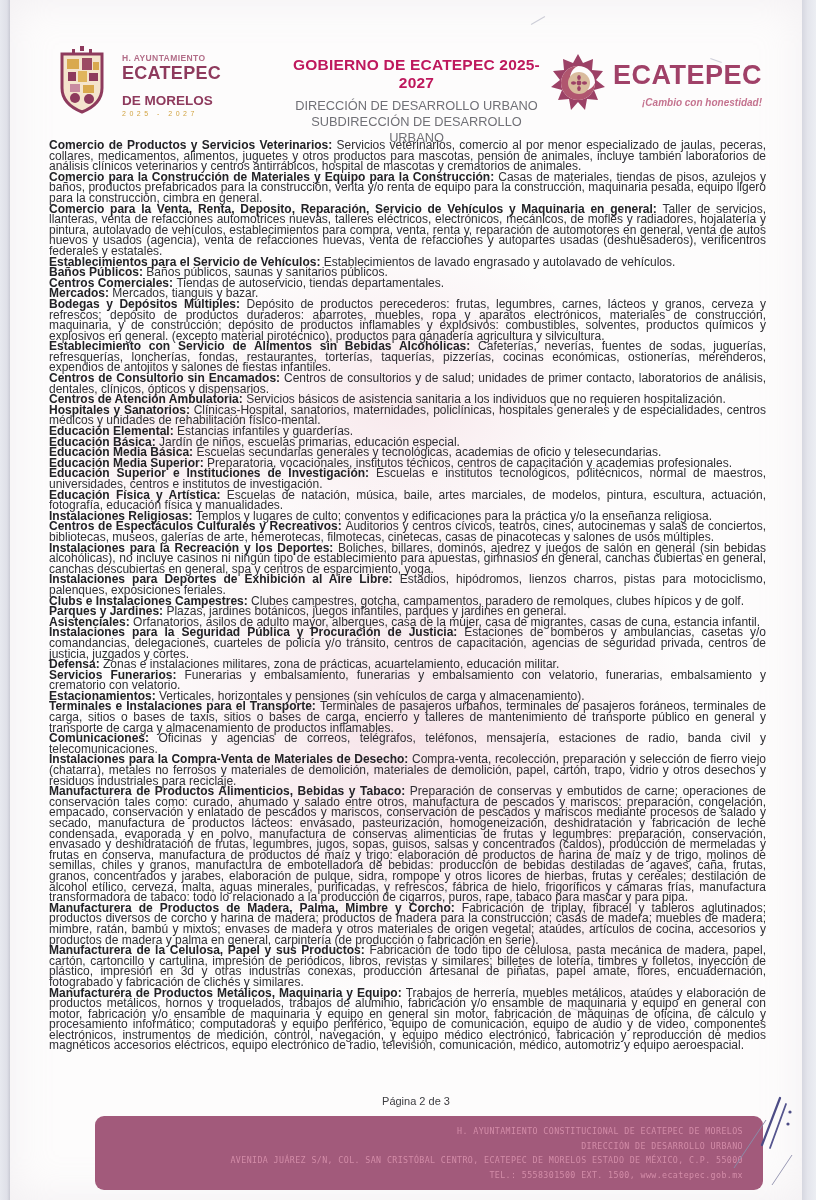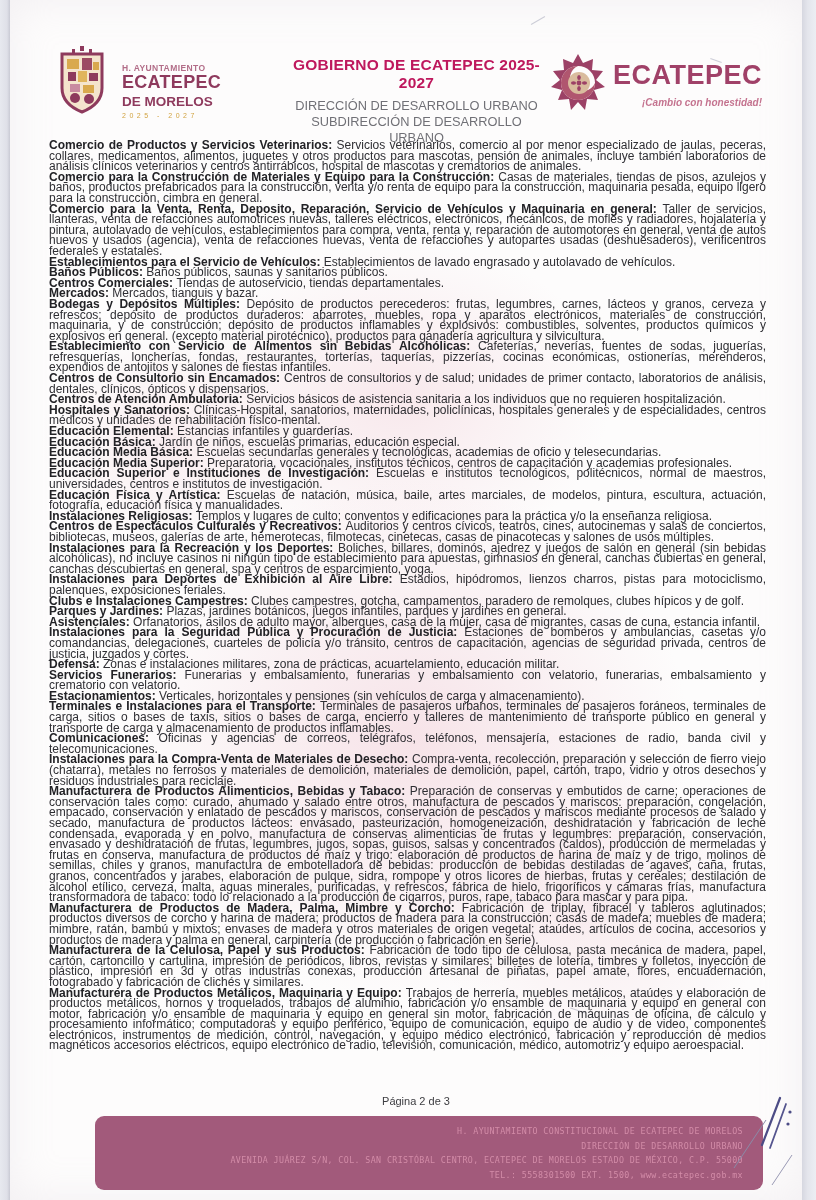--- a/index.html
+++ b/index.html
@@ -24,25 +24,25 @@
   .wm2{left:120px;top:480px;width:560px;height:520px;
     background:radial-gradient(closest-side,rgba(233,178,193,.34),rgba(233,178,193,0));}
   .wm3{left:420px;top:760px;width:340px;height:300px;
     background:radial-gradient(closest-side,rgba(236,190,202,.26),rgba(236,190,202,0));}
   .wm4{left:30px;top:330px;width:260px;height:220px;
     background:radial-gradient(closest-side,rgba(238,196,207,.28),rgba(238,196,207,0));}
   
   .scratch{position:absolute;height:1px;background:rgba(165,168,185,.55);z-index:1;}
   
   .header{position:absolute;left:46px;top:44px;width:716px;display:flex;align-items:flex-start;z-index:2;}
-  .muni-logo{display:flex;align-items:center;width:230px;}
+  .muni-logo{display:flex;align-items:flex-start;width:230px;}
   .muni-text{margin-left:6px;margin-top:10px;line-height:1;}
   .muni-line1{font-size:8.5px;font-weight:bold;color:#b26d88;letter-spacing:.4px;}
   .muni-line2{font-size:18px;font-weight:800;color:#8e3a5d;letter-spacing:.3px;margin-top:1px;}
-  .muni-line3{font-size:13.5px;font-weight:800;color:#8e3a5d;margin-top:4px;}
+  .muni-line3{font-size:13.5px;font-weight:800;color:#8e3a5d;margin-top:12px;}
   .muni-years{font-size:7px;color:#d2a443;letter-spacing:3.5px;margin-top:3px;}
   .header-center{flex:1;text-align:center;padding-top:12px;}
   .gov-title{font-size:15.5px;font-weight:bold;color:#be185d;letter-spacing:.2px;}
   .gov-sub{font-size:12.8px;color:#707076;margin-top:6px;line-height:16px;}
   .brand-logo{width:225px;display:flex;align-items:center;padding-top:8px;}
   .brand-text{margin-left:4px;}
   .brand-name{font-size:27px;font-weight:800;color:#a04168;letter-spacing:.5px;line-height:1;}
   .brand-slogan{font-size:10px;font-style:italic;font-weight:bold;color:#c4738f;margin-top:8px;text-align:right;}
   
   .doc-body{

